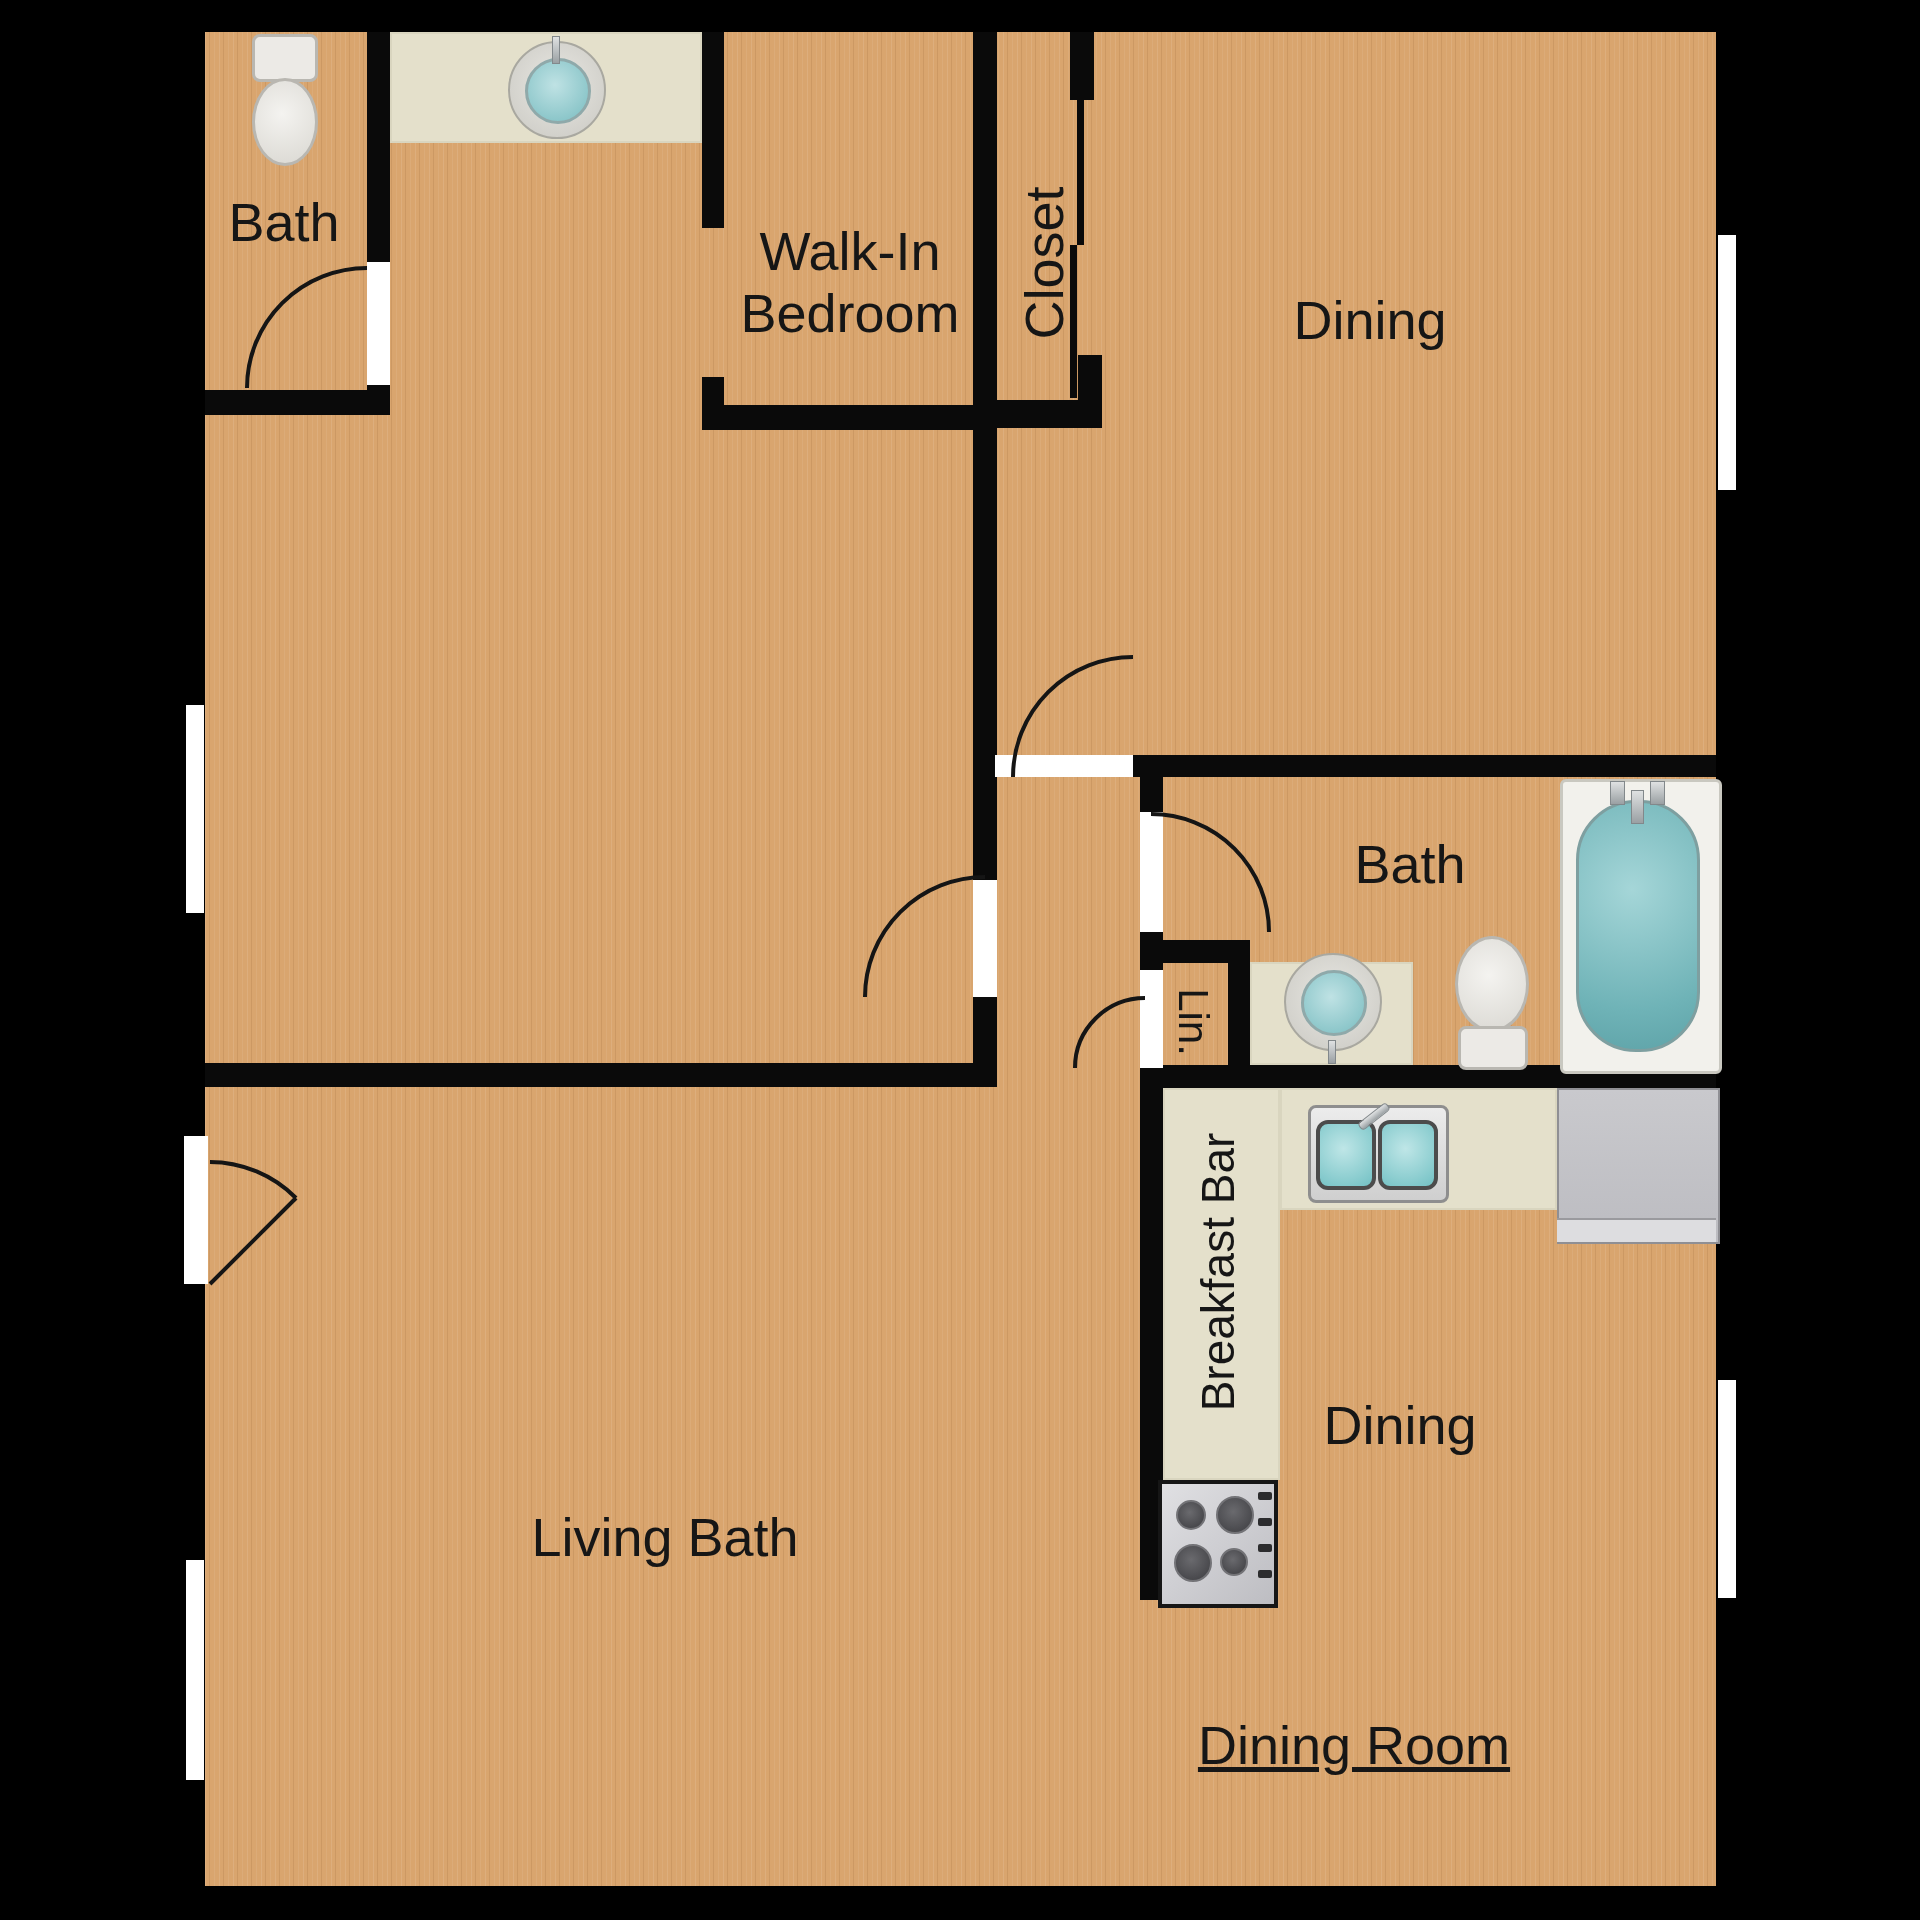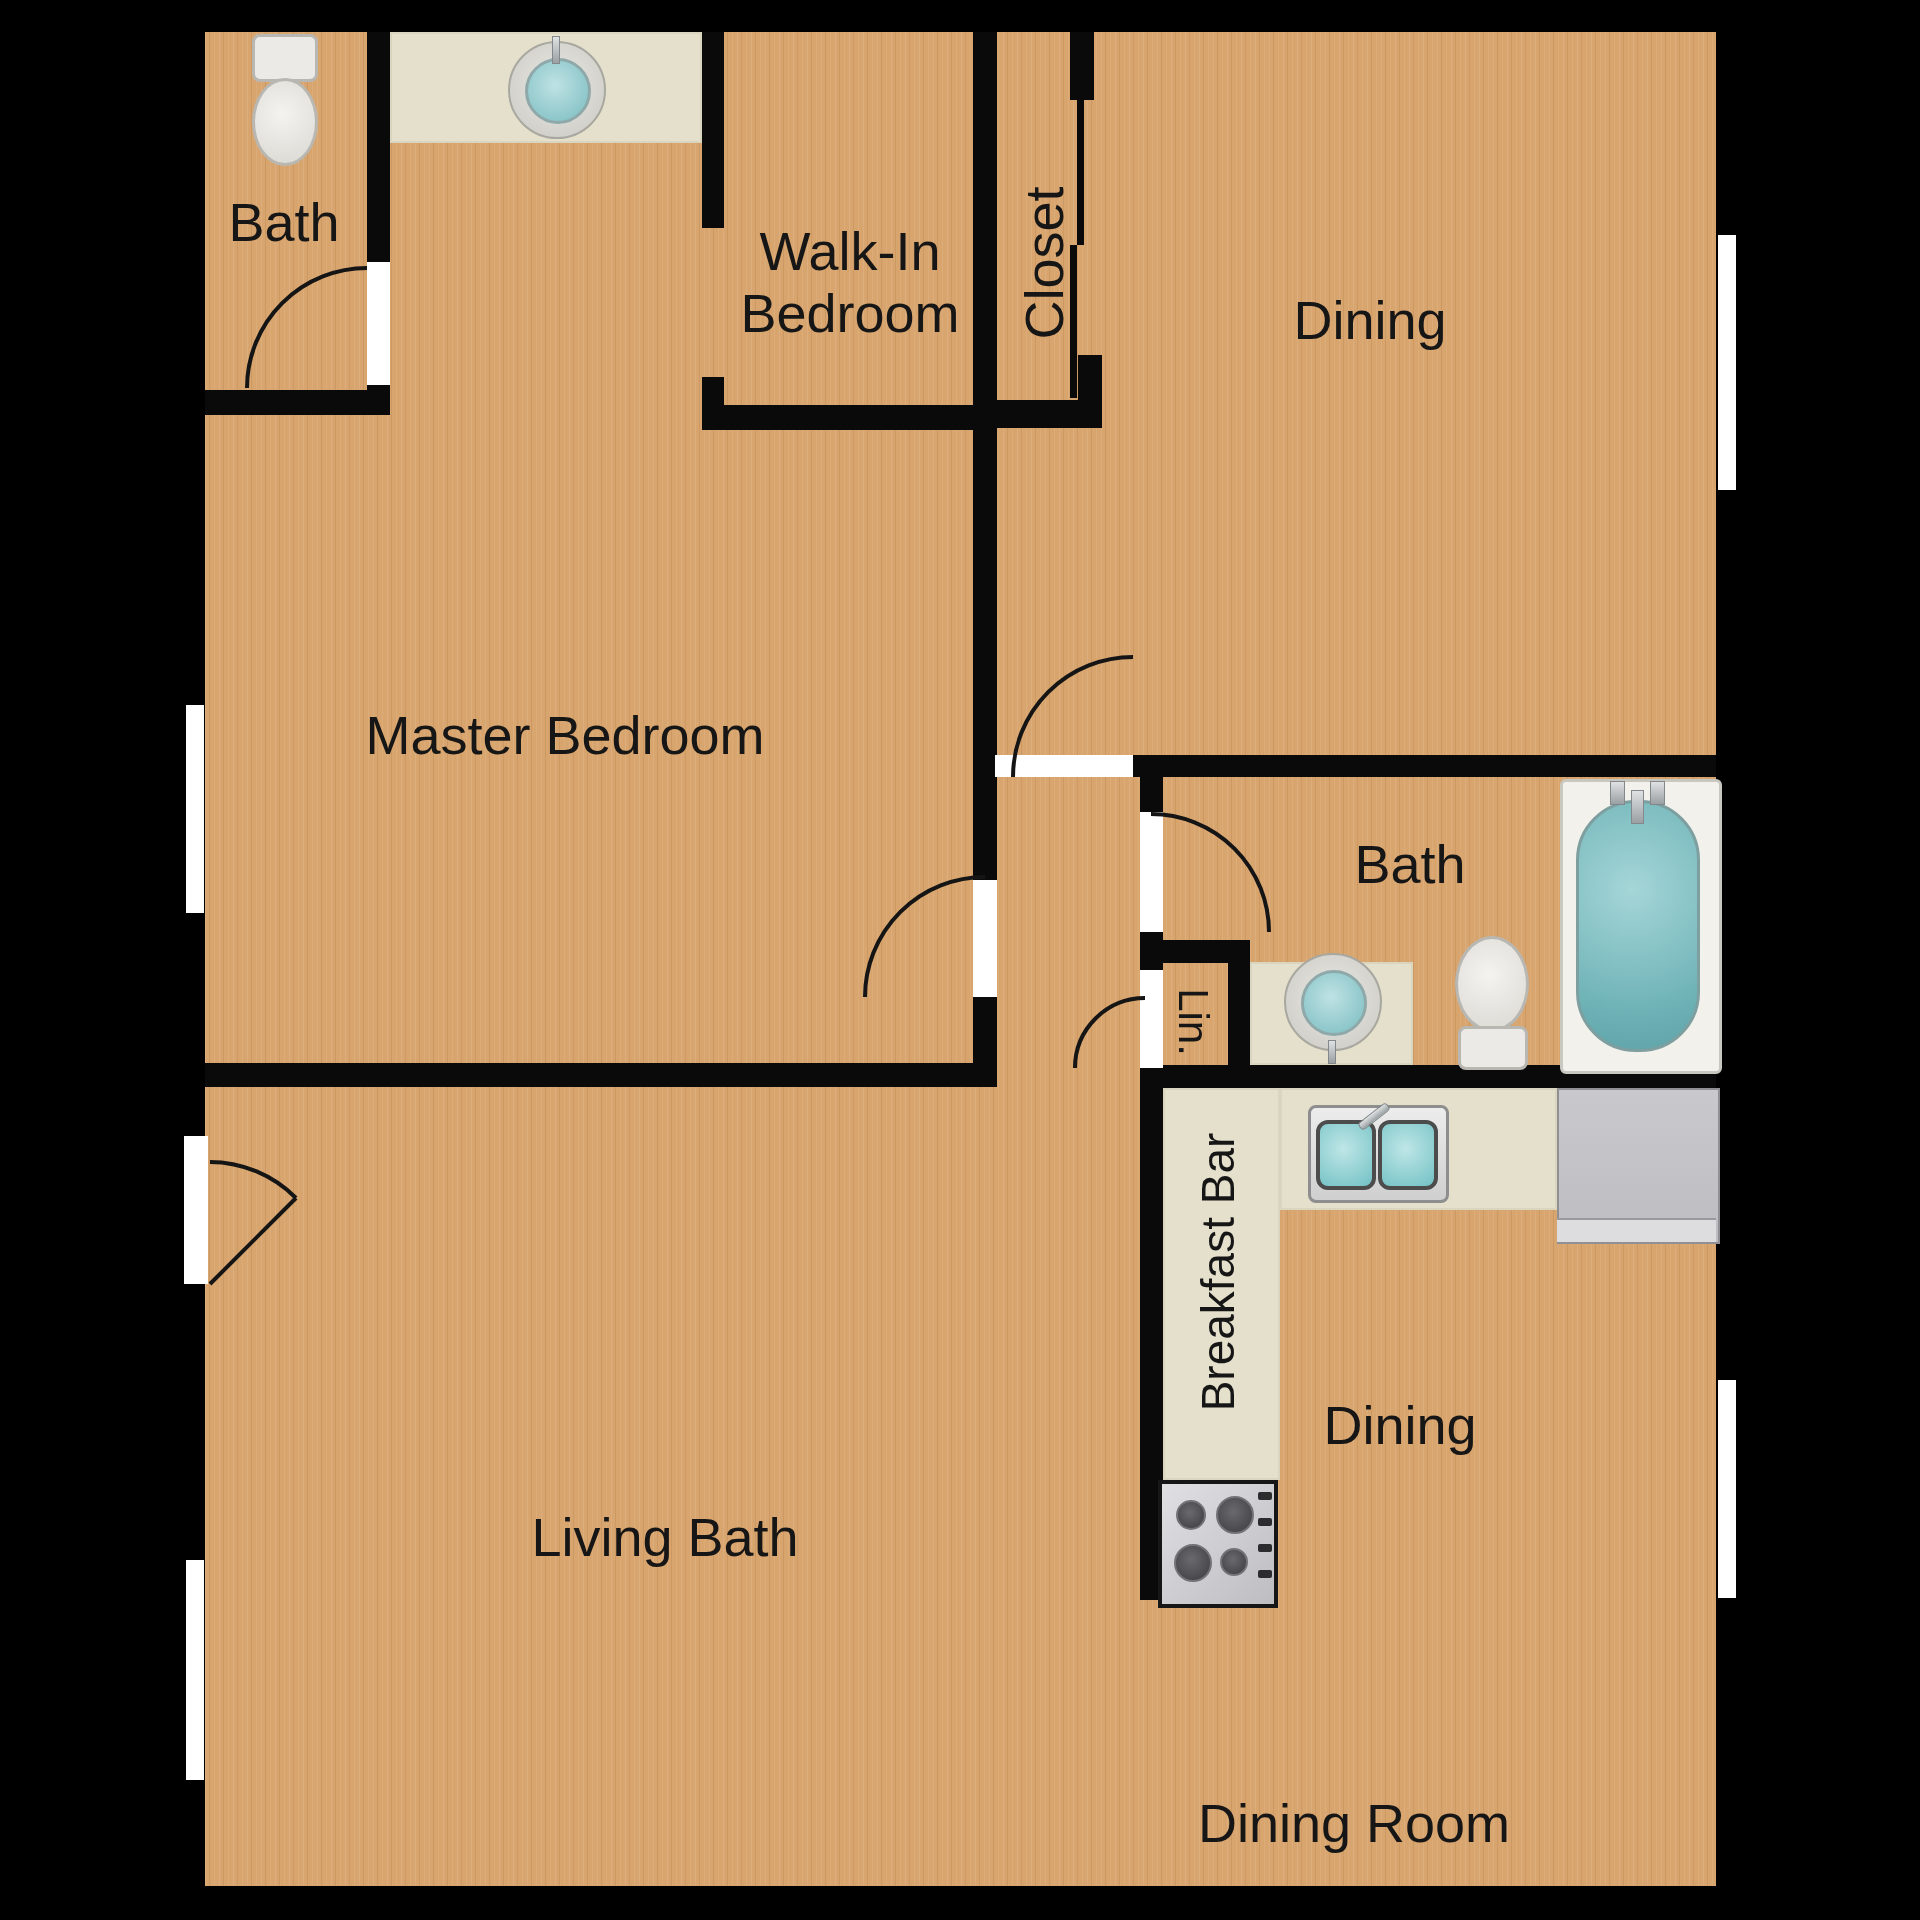--- a/index.html
+++ b/index.html
@@ -144,21 +144,20 @@
       <path d="M 210 1162 A 122 122 0 0 1 296 1198"></path>
       <path d="M 210 1284 L 296 1198"></path>
     </g>
   </svg>
 
   <div class="abs label" style="left:284px;top:222px;">Bath</div>
   <div class="abs label" style="left:850px;top:282px;">Walk-In
 Bedroom</div>
   <div class="abs label rot-ccw" style="left:1044px;top:263px;">Closet</div>
   <div class="abs label" style="left:1370px;top:320px;">Dining</div>
-  <div class="abs label" style="left:565px;top:735px;">Master Bedroom</div>
   <div class="abs label" style="left:1410px;top:864px;">Bath</div>
   <div class="abs label rot-cw" style="left:1193px;top:1022px;font-size:42px;">Lin.</div>
   <div class="abs label rot-ccw" style="left:1218px;top:1272px;font-size:46px;white-space:nowrap;">Breakfast Bar</div>
   <div class="abs label" style="left:1400px;top:1425px;">Dining</div>
   <div class="abs label" style="left:665px;top:1537px;white-space:nowrap;">Living Bath</div>
-  <div class="abs label" style="left:1354px;top:1823px;white-space:nowrap;">Dining Room</div>
+  <div class="abs label" style="left:1354px;top:1745px;white-space:nowrap;text-decoration:underline;">Dining Room</div>
 
 </div>
 
 </body></html>

